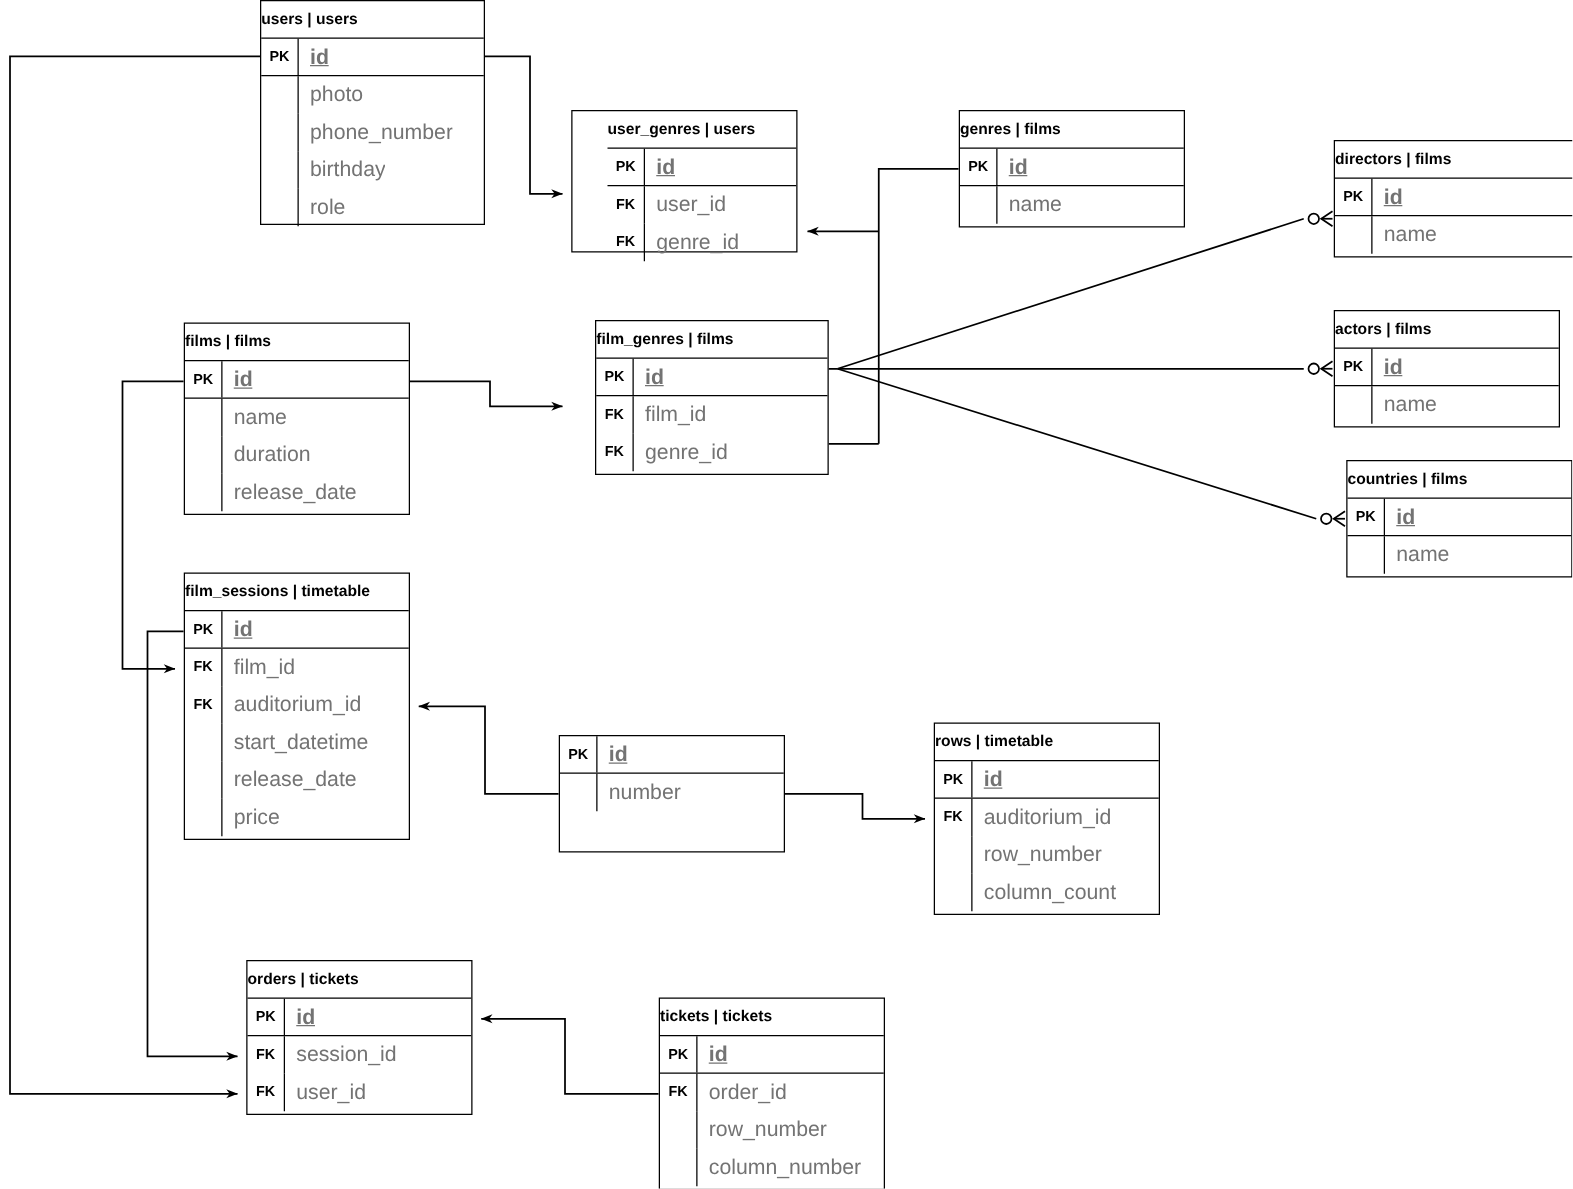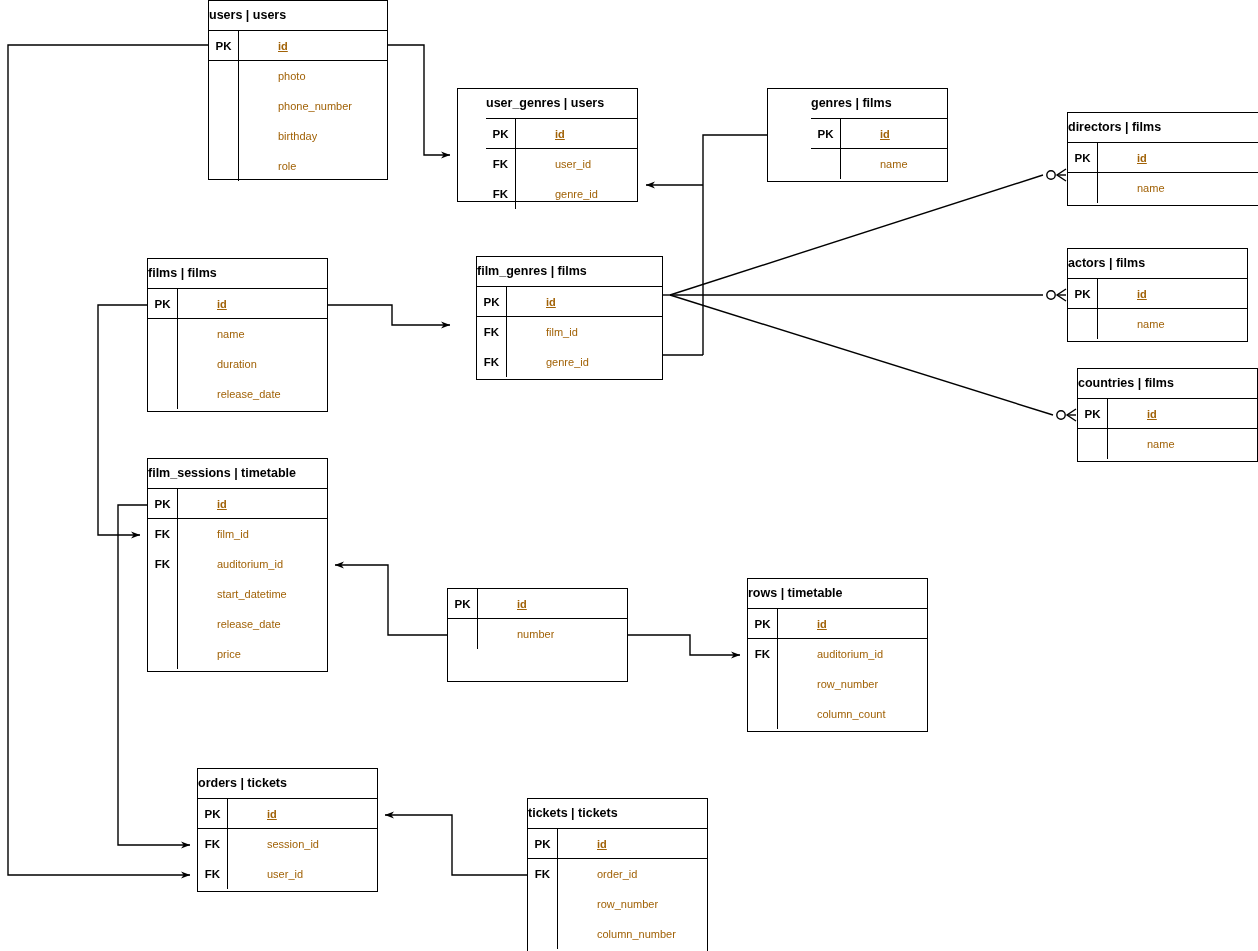--- a/index.html
+++ b/index.html
@@ -41,21 +41,20 @@
     color: #000000;
     border-bottom: 1.4px solid #000000;
     white-space: nowrap;
     overflow: hidden;
   }
   .ent-row {
     box-sizing: border-box;
     display: flex;
     align-items: center;
     height: 30px;
-    gap: 30px;
   }
   .ent-row.sep {
     border-bottom: 1.4px solid #000000;
   }
   .ent-row .keycol {
     box-sizing: border-box;
     width: 30px;
     min-width: 30px;
     height: 100%;
     display: flex;
@@ -65,22 +64,22 @@
     font-weight: bold;
     color: #000000;
     border-right: 1.4px solid #000000;
   }
   .ent-row .keycol.blank {
     font-weight: normal;
   }
   .ent-row .field {
     box-sizing: border-box;
     padding-left: 9px;
-    font-size: 11px;
-    color: #a16207;
+    font-size: 17px;
+    color: #737373;
     white-space: nowrap;
     overflow: hidden;
   }
   .ent-row .field.pk {
     font-weight: bold;
     text-decoration: underline;
   }
   .attrblock {
     box-sizing: border-box;
   }
@@ -185,21 +184,21 @@
           <div class="ent-row">
             <div class="keycol">FK</div>
             <div class="field">user_id</div>
           </div>
           <div class="ent-row">
             <div class="keycol">FK</div>
             <div class="field">genre_id</div>
           </div>
         </div>
       </div>
-      <div class="entity" style="left: 767px; top: 88px; width: 181px; height: 94px; padding-left: 43px;">
+      <div class="entity" style="left: 767px; top: 88px; width: 181px; height: 94px;">
         <div class="ent-title">genres | films</div>
         <div class="ent-row sep">
           <div class="keycol">PK</div>
           <div class="field pk">id</div>
         </div>
         <div class="attrblock">
           <div class="ent-row">
             <div class="keycol blank"></div>
             <div class="field">name</div>
           </div>

